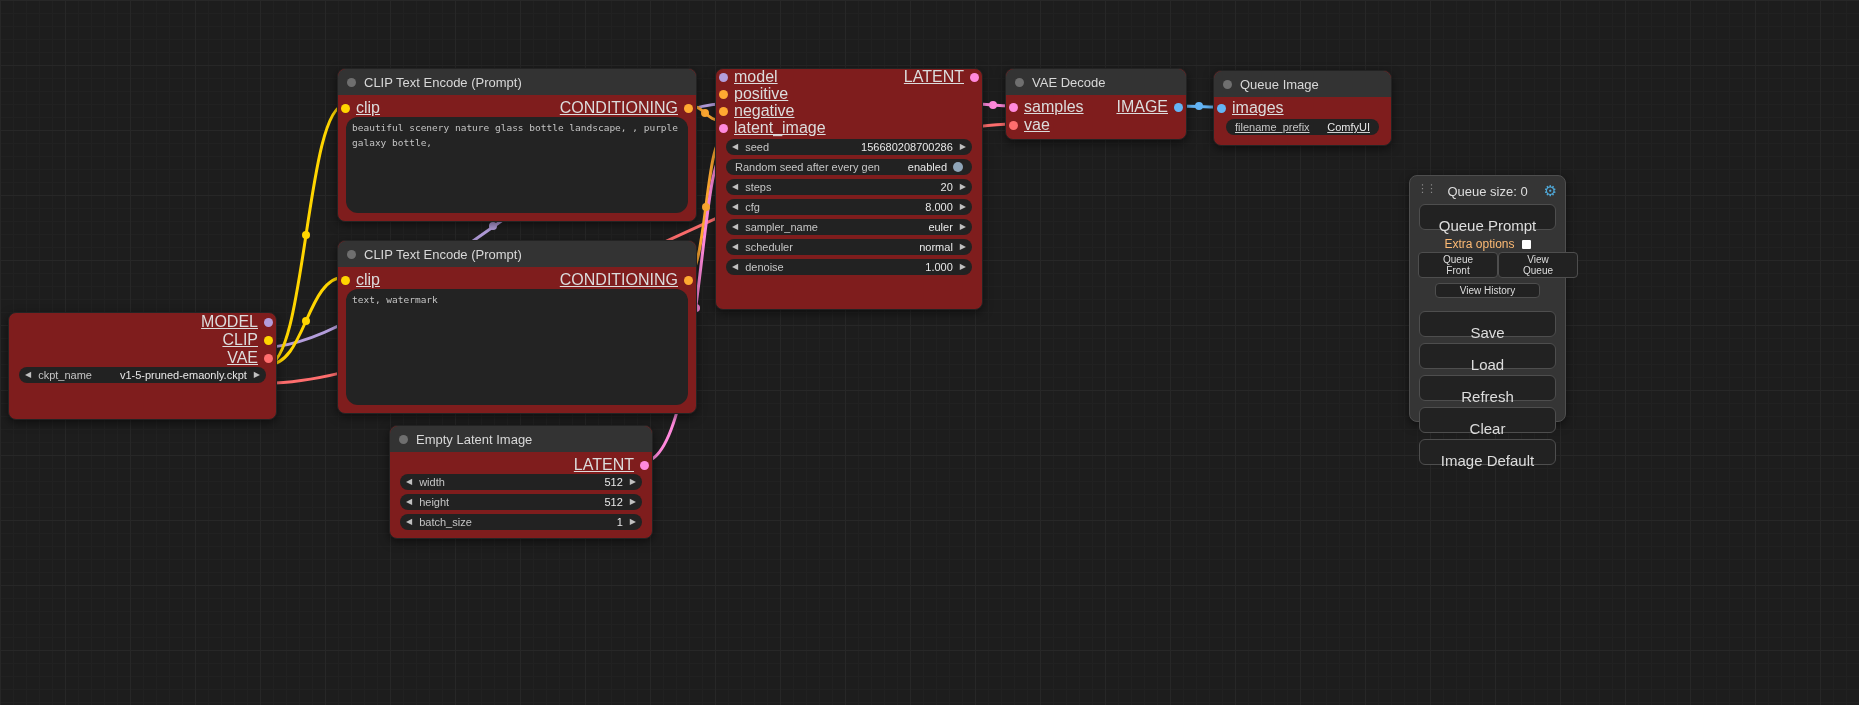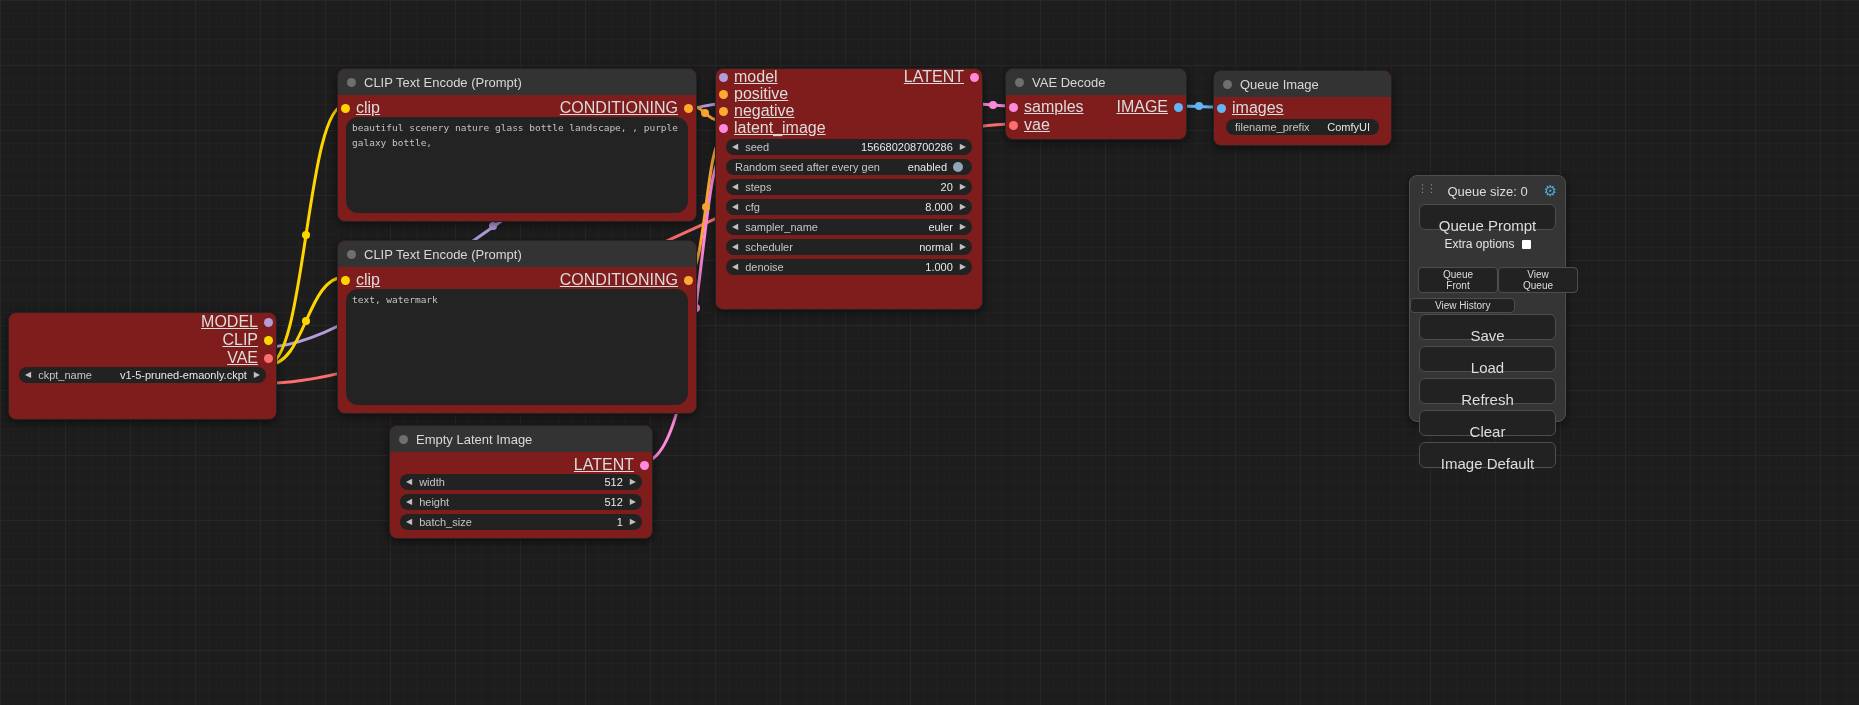--- a/index.html
+++ b/index.html
@@ -56,43 +56,43 @@
   #node-clip-positive{left:337px;top:68px;width:358px;height:152px;}
   #node-clip-negative{left:337px;top:240px;width:358px;height:172px;}
   #node-empty-latent{left:389px;top:425px;width:262px;height:112px;}
   #node-ksampler{left:715px;top:68px;width:266px;height:240px;}
   #node-vae-decode{left:1005px;top:68px;width:180px;height:70px;}
   #node-save-image{left:1213px;top:70px;width:177px;height:74px;}
   #node-clip-positive .prompt-box{top:48px;}
   #node-clip-negative .prompt-box{top:48px;}
   .mt2{margin-top:2px;} .mt3{margin-top:3px;}
   .widgets{margin-top:2px;}
-  #node-save-image .widget{margin:2px 12px 0;}
+  #node-save-image .widget{margin:2px 12px 0;text-decoration:underline;}
 
   
   #queue-panel{
     position:absolute;z-index:3;left:1409px;top:175px;width:157px;height:247px;
     background:#353535;border:1px solid #4e4e4e;border-radius:8px;
     box-shadow:0 3px 10px rgba(0,0,0,.5);box-sizing:border-box;
   }
   .qp-header{position:relative;height:20px;margin-top:5px;display:flex;align-items:center;justify-content:center;font-size:13px;color:#ddd;}
   .qp-drag{position:absolute;left:7px;top:1px;color:#8a8a8a;font-size:11px;letter-spacing:-2px;cursor:move;}
   .qp-gear{position:absolute;right:8px;top:0;font-size:15px;line-height:20px;cursor:pointer;}
   button{font-family:"Liberation Sans",sans-serif;cursor:pointer;}
   .btn{
     display:block;width:calc(100% - 18px);margin:0 9px 6px;background:#222;
     border:1px solid #4e4e4e;color:#ddd;border-radius:6px;font-size:15px;
     height:21px;line-height:17px;text-align:center;padding:12px;
   }
   .btn-queue{height:23px;margin-top:3px;margin-bottom:7px;}
-  .qp-extra{display:flex;align-items:center;justify-content:center;gap:7px;font-size:12px;color:#e5e5e5;height:14px;margin-bottom:16px;}
+  .qp-extra{display:flex;align-items:center;justify-content:center;gap:7px;font-size:12px;color:#fdba74;height:14px;margin-bottom:1px;}
   .qp-checkbox{width:9px;height:9px;background:#fff;border-radius:1px;display:inline-block;}
   .qp-smallrow{display:flex;justify-content:space-between;margin:0 8px 5px;}
   .btn-sm{background:#222;border:1px solid #4e4e4e;color:#ddd;border-radius:4px;font-size:10px;padding:1px 24px;line-height:11px;}
-  .qp-center{display:flex;margin-bottom:1px;}
+  .qp-center{display:flex;justify-content:center;margin-bottom:13px;}
 </style>
 </head>
 <body>
 
 <svg id="wires" width="1859" height="705" viewBox="0 0 1859 705">
   <path d="M267,347 C380,347 610,104 723,104" stroke="#B39DDB"></path>
   <path d="M267,365 C306,365 306,105 345,105" stroke="#FFD500"></path>
   <path d="M267,365 C306,365 306,277 345,277" stroke="#FFD500"></path>
   <path d="M267,383 C455,383 825,124 1013,124" stroke="#FF6E6E"></path>
   <path d="M687,105 C705,105 705,121 723,121" stroke="#FFA931"></path>

